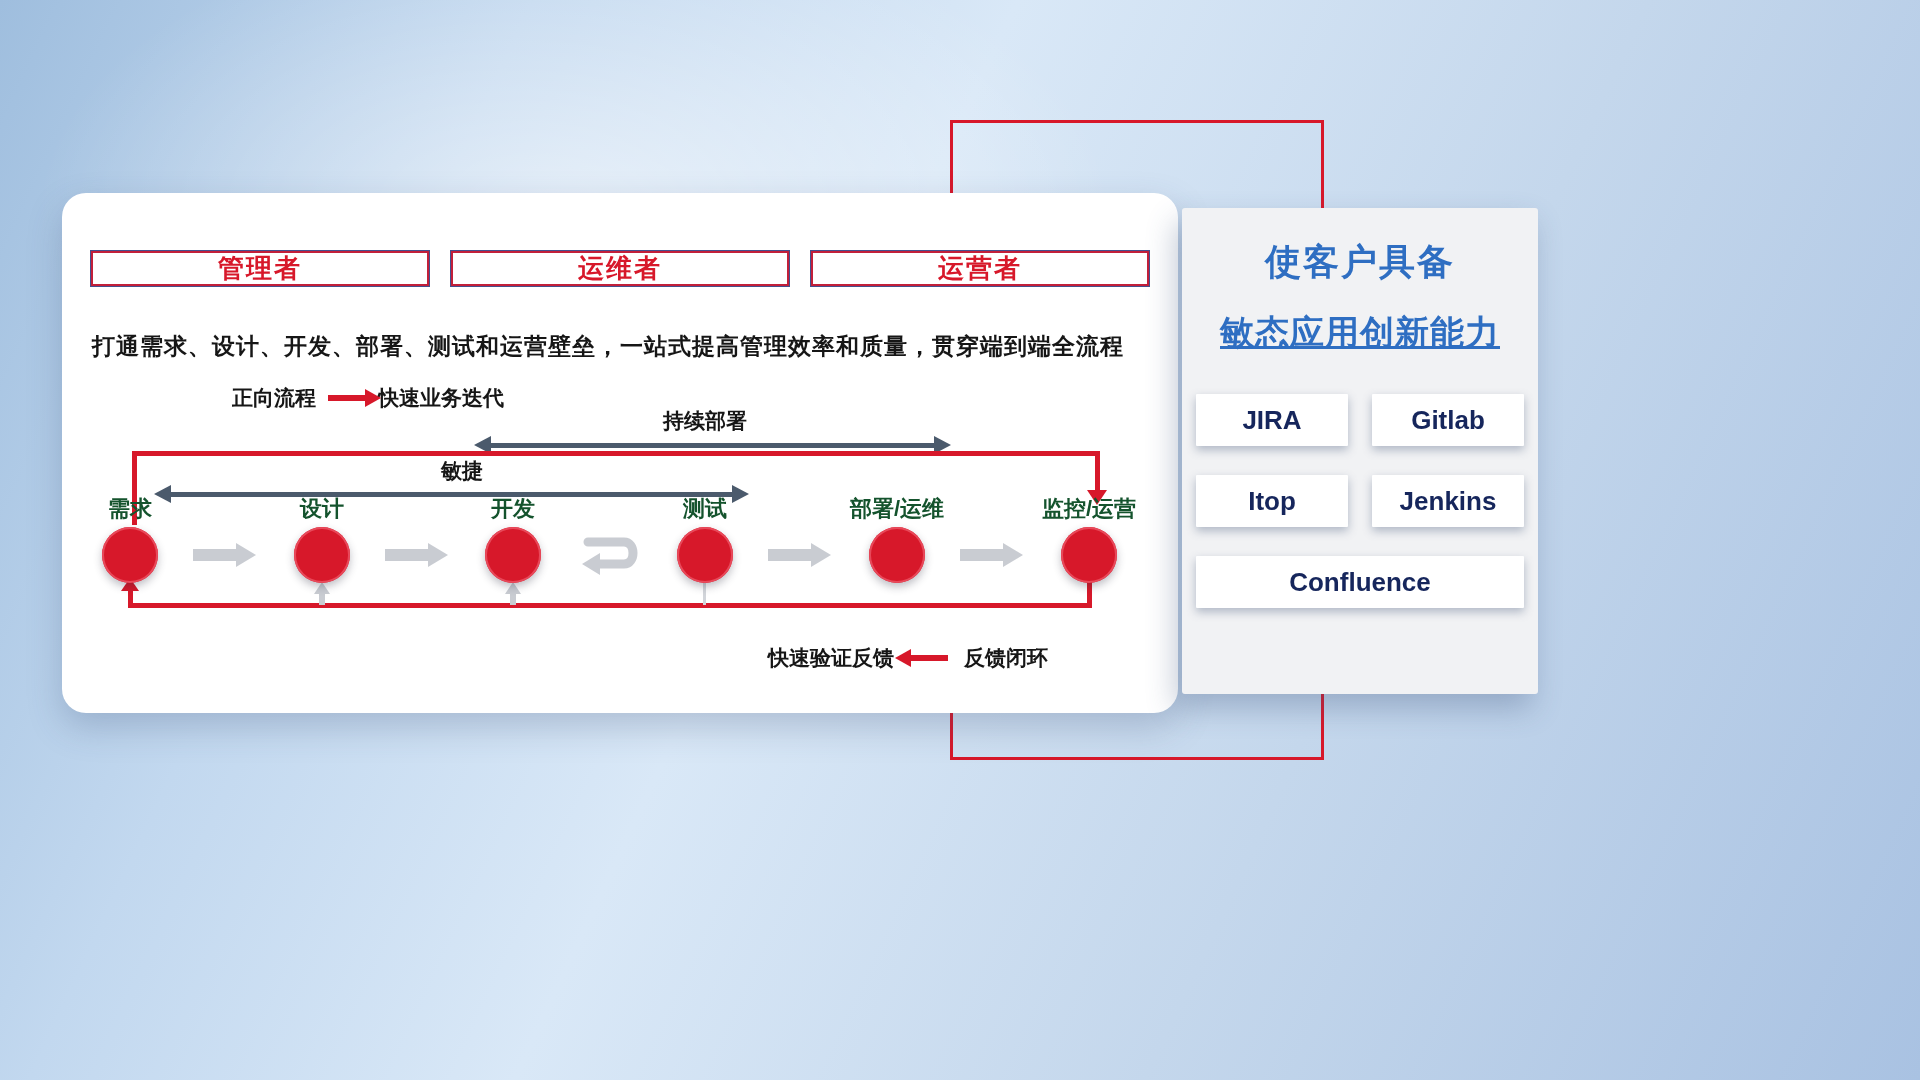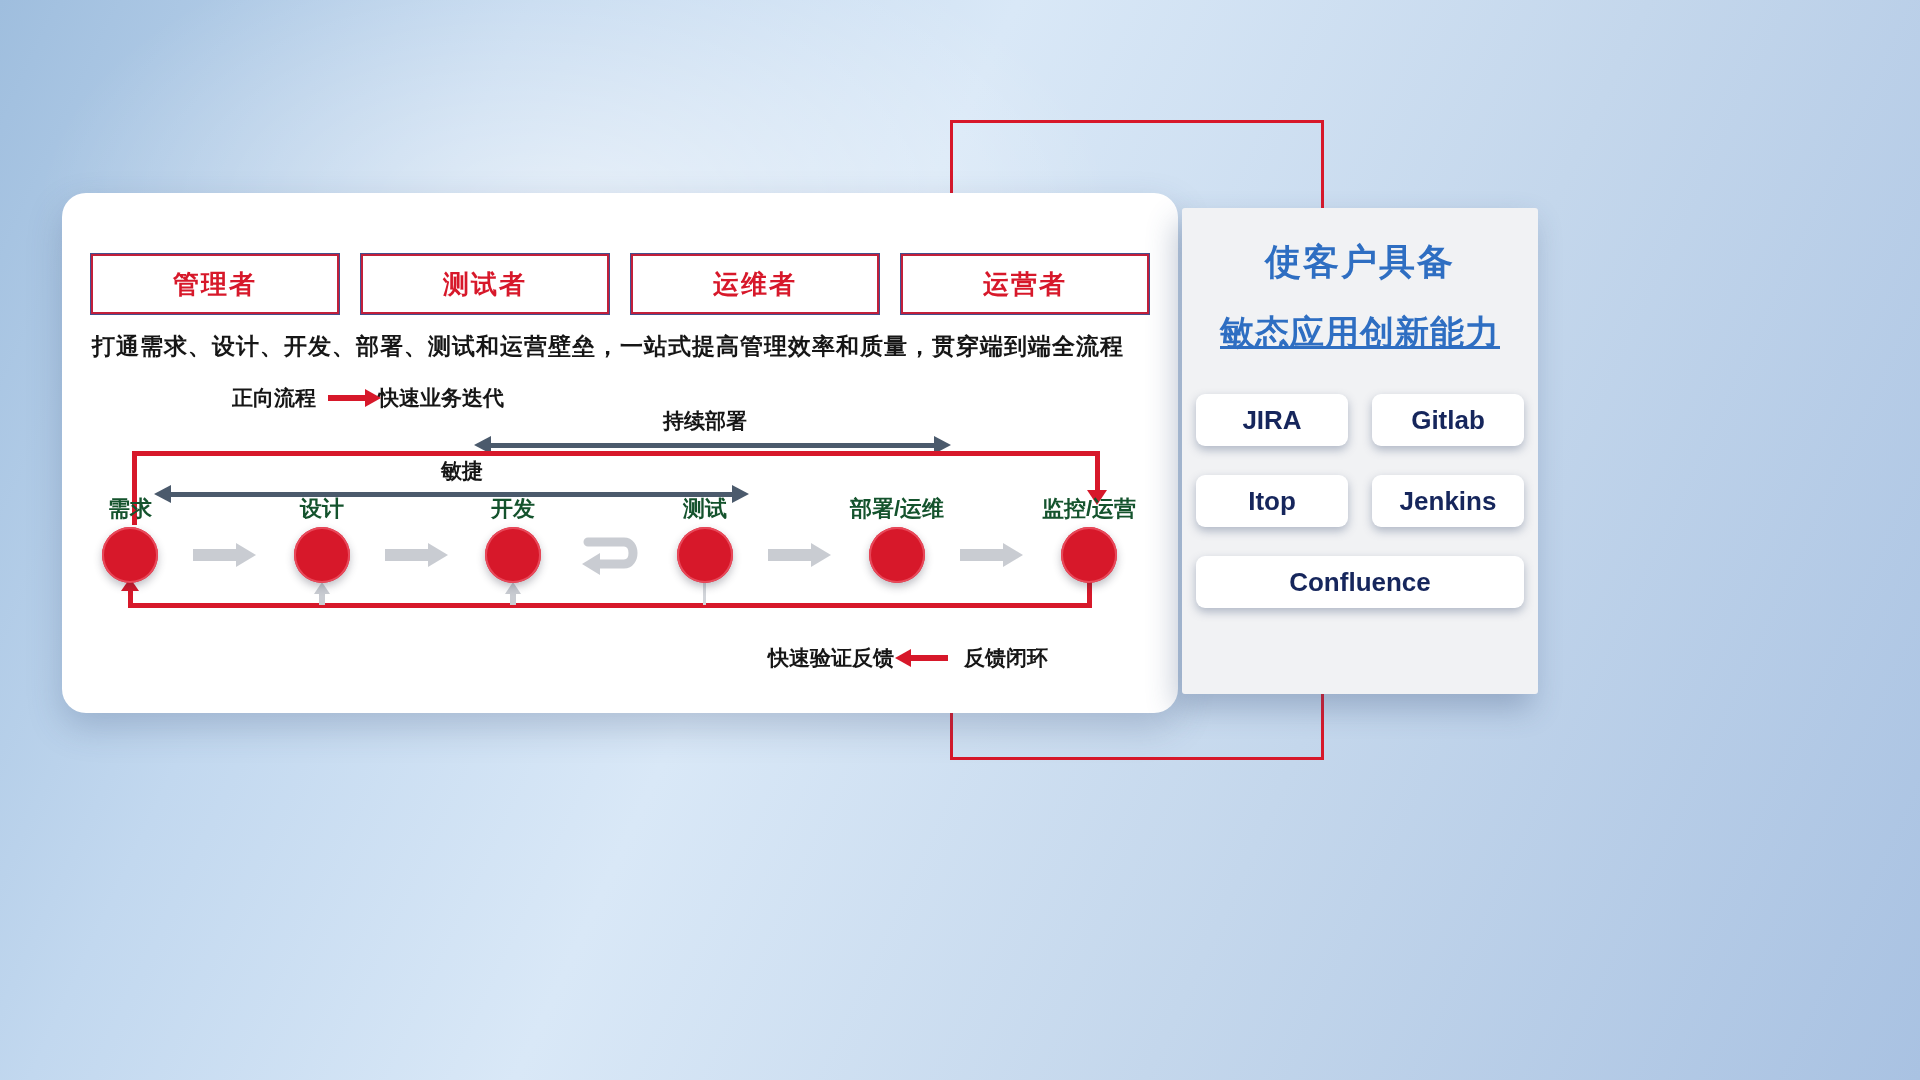--- a/index.html
+++ b/index.html
@@ -13,21 +13,21 @@
     background:radial-gradient(ellipse 900px 500px at 30% 20%, rgba(255,255,255,.55), rgba(255,255,255,0) 60%);
   }
   
   .red-frame { position:absolute; left:950px; top:120px; width:374px; height:640px;
     border:3px solid #d7182a; z-index:0; }
 
   
   .panel-main { position:absolute; left:62px; top:193px; width:1116px; height:520px;
     background:#ffffff; border-radius:24px; box-shadow:0 14px 34px rgba(55,75,115,.25); z-index:1; }
 
-  .roles-row { position:absolute; left:28px; top:60px; width:1060px; height:62px; display:flex; gap:20px; }
+  .roles-row { position:absolute; left:28px; top:44px; width:1060px; height:62px; display:flex; gap:20px;align-items:center; }
   .role-box { flex:1; display:flex; align-items:center; justify-content:center;
     border:1px solid #44508e; box-shadow:inset 0 0 0 2px #c21f3a; background:#fff; }
   .role-box span { color:#d7182a; font-size:26px; font-weight:bold; letter-spacing:2px; }
 
   .desc { position:absolute; left:30px; top:138px; width:1062px; font-size:23px; font-weight:bold; color:#161616; letter-spacing:1px; }
 
   .legend-forward { position:absolute; left:170px; top:190px; height:30px; display:flex; align-items:center; gap:12px; }
   .legend-feedback { position:absolute; left:706px; top:450px; height:30px; display:flex; align-items:center; gap:16px; }
   .lg-label { font-size:21px; font-weight:bold; color:#161616; }
   .lg-value { font-size:21px; font-weight:600; color:#161616; }
@@ -76,39 +76,36 @@
   .gconn-line { position:absolute; top:390px; width:3px; height:22px; background:#d2d5da; }
 
   
   .panel-side { position:absolute; left:1182px; top:208px; width:356px; height:486px;
     background:#f1f2f4; border-radius:3px; box-shadow:-6px 14px 30px rgba(60,80,120,.32); z-index:2; }
   .side-title { position:absolute; left:0; width:100%; text-align:center; color:#2e6ec2; font-weight:bold; }
   .side-title.t1 { top:30px; font-size:36px; letter-spacing:2px; }
   .side-title.t2 { top:102px; font-size:34px; letter-spacing:1px;text-decoration:underline; }
   .tools-grid { position:absolute; left:14px; top:186px; width:328px; display:grid;
     grid-template-columns:1fr 1fr; column-gap:24px; row-gap:29px; grid-auto-rows:52px; }
-  .tool-btn { background:#ffffff; border-radius:9px; box-shadow:0 4px 10px rgba(95,110,140,.45);
+  .tool-btn { background:#ffffff; border-radius:1px; box-shadow:0 4px 10px rgba(95,110,140,.45);
     display:flex; align-items:center; justify-content:center;
     font-size:26px; font-weight:bold; color:#16265c; }
   .tool-btn.wide { grid-column:1 / 3; }
 </style>
 </head>
 <body>
 
 <div class="bg-glow"></div>
 <div class="red-frame"></div>
 
 <div class="panel-main">
 
   <div class="roles-row">
     <div class="role-box">
         <span>管理者</span>
-      </div>
-    <div class="role-box">
-        <span>测试者</span>
       </div>
     <div class="role-box">
         <span>运维者</span>
       </div>
     <div class="role-box">
         <span>运营者</span>
       </div>
   </div>
 
   <div class="desc">打通需求、设计、开发、部署、测试和运营壁垒，一站式提高管理效率和质量，贯穿端到端全流程</div>

